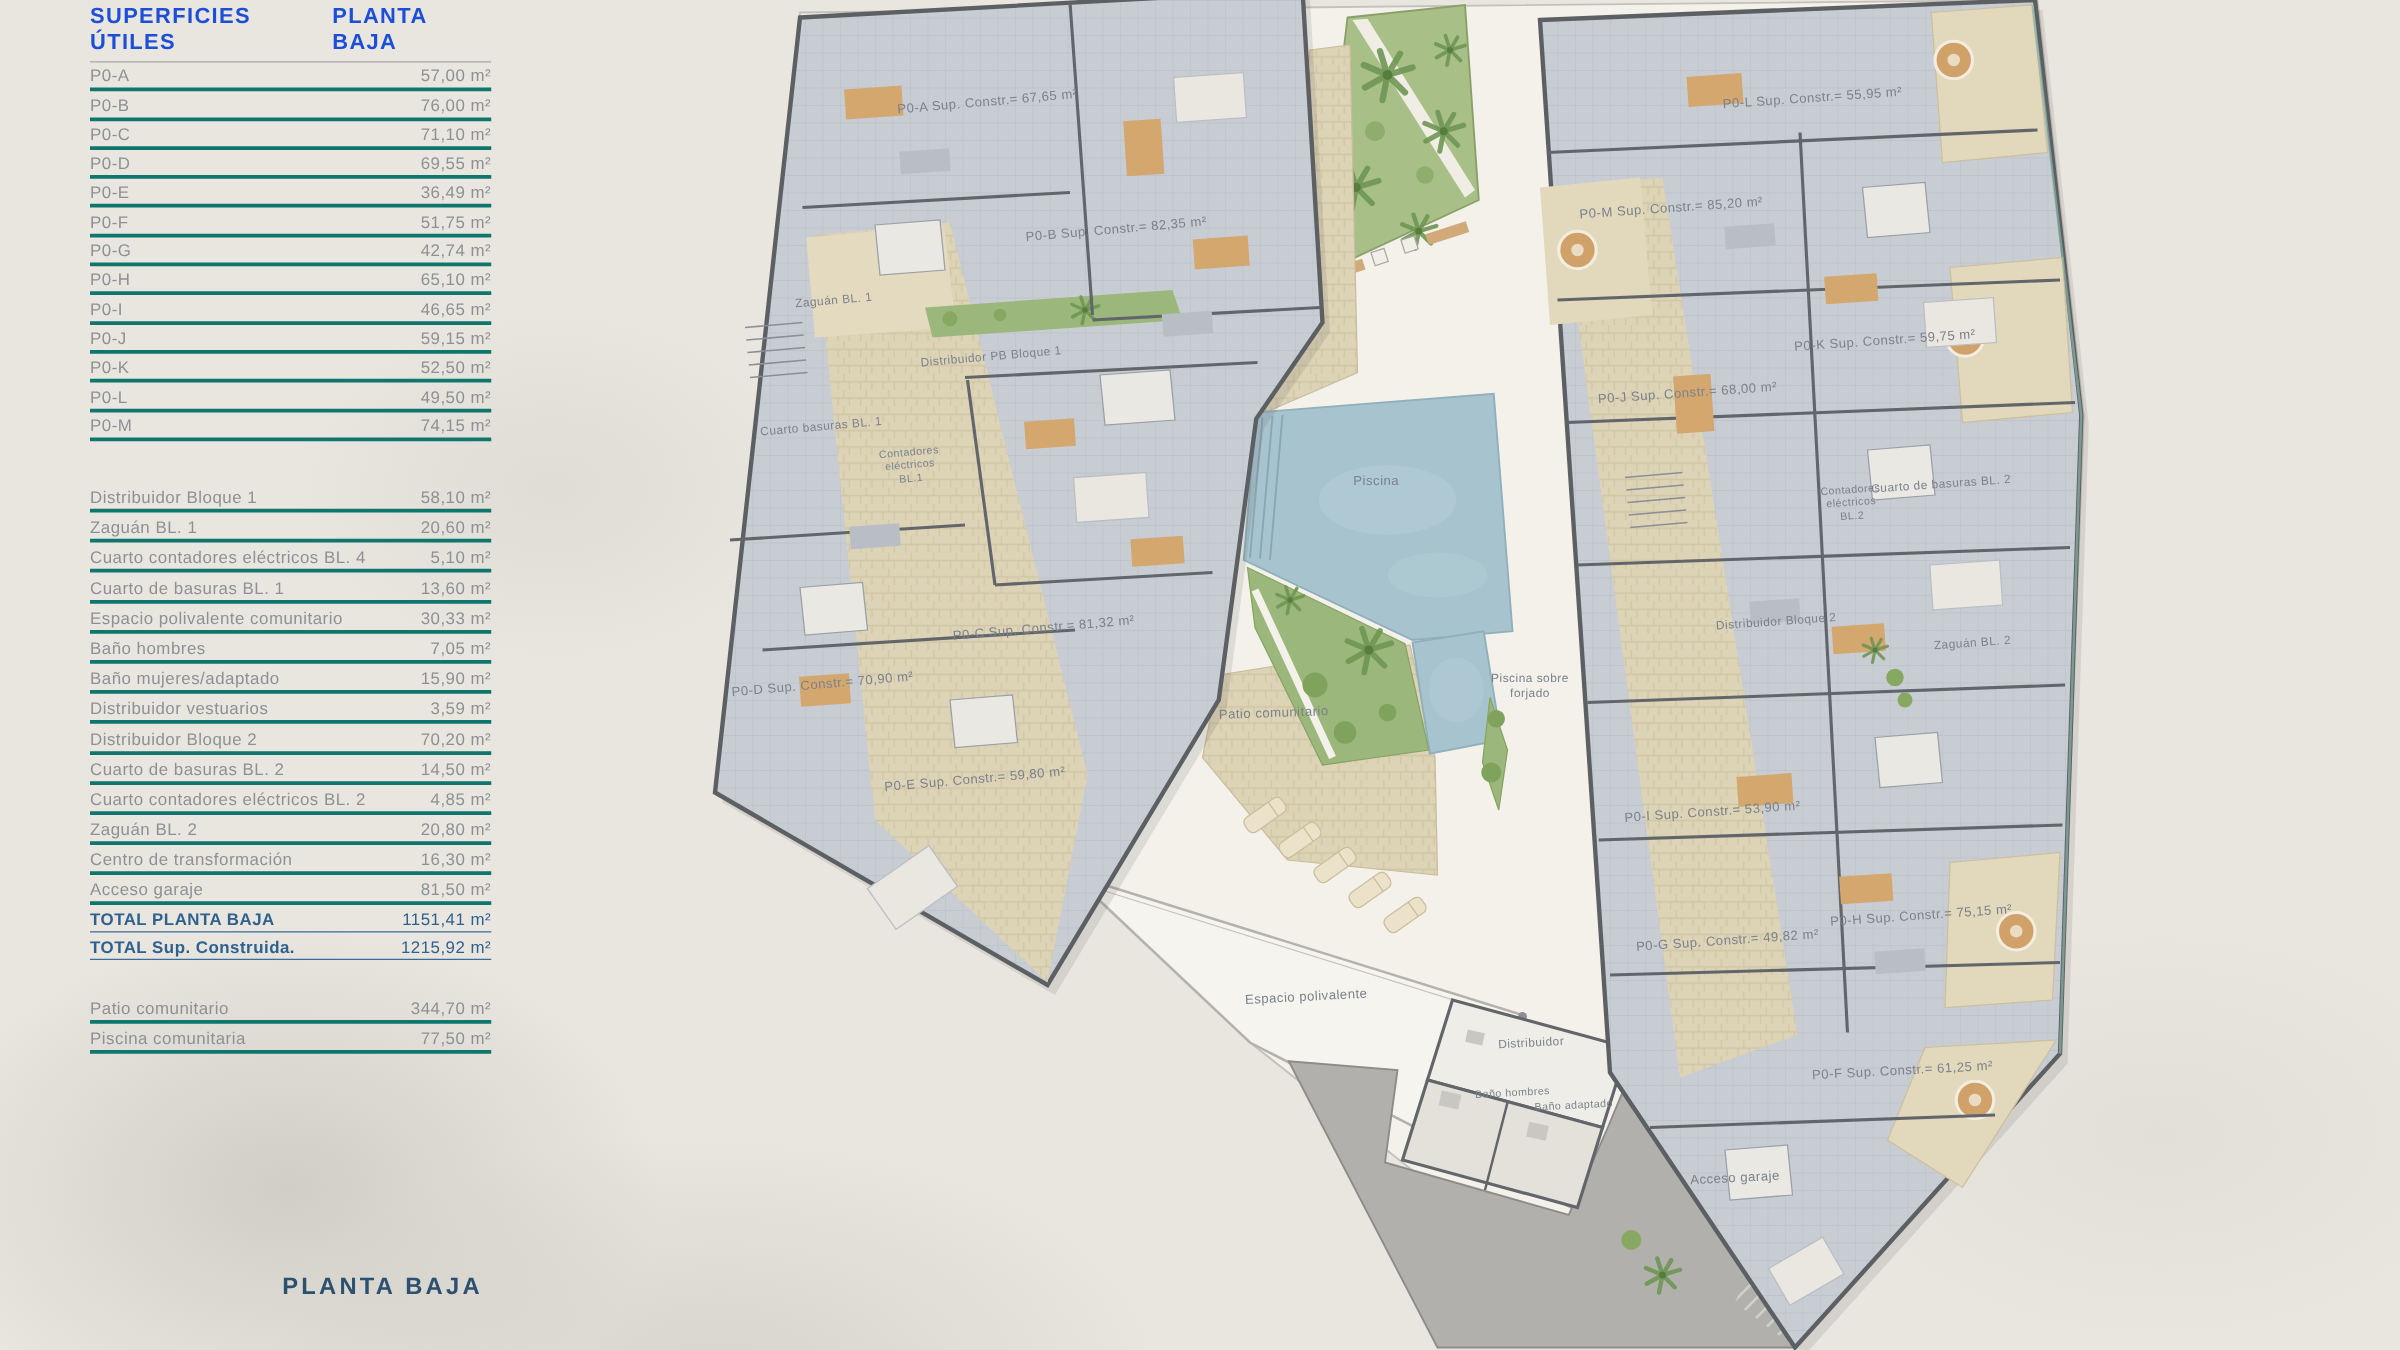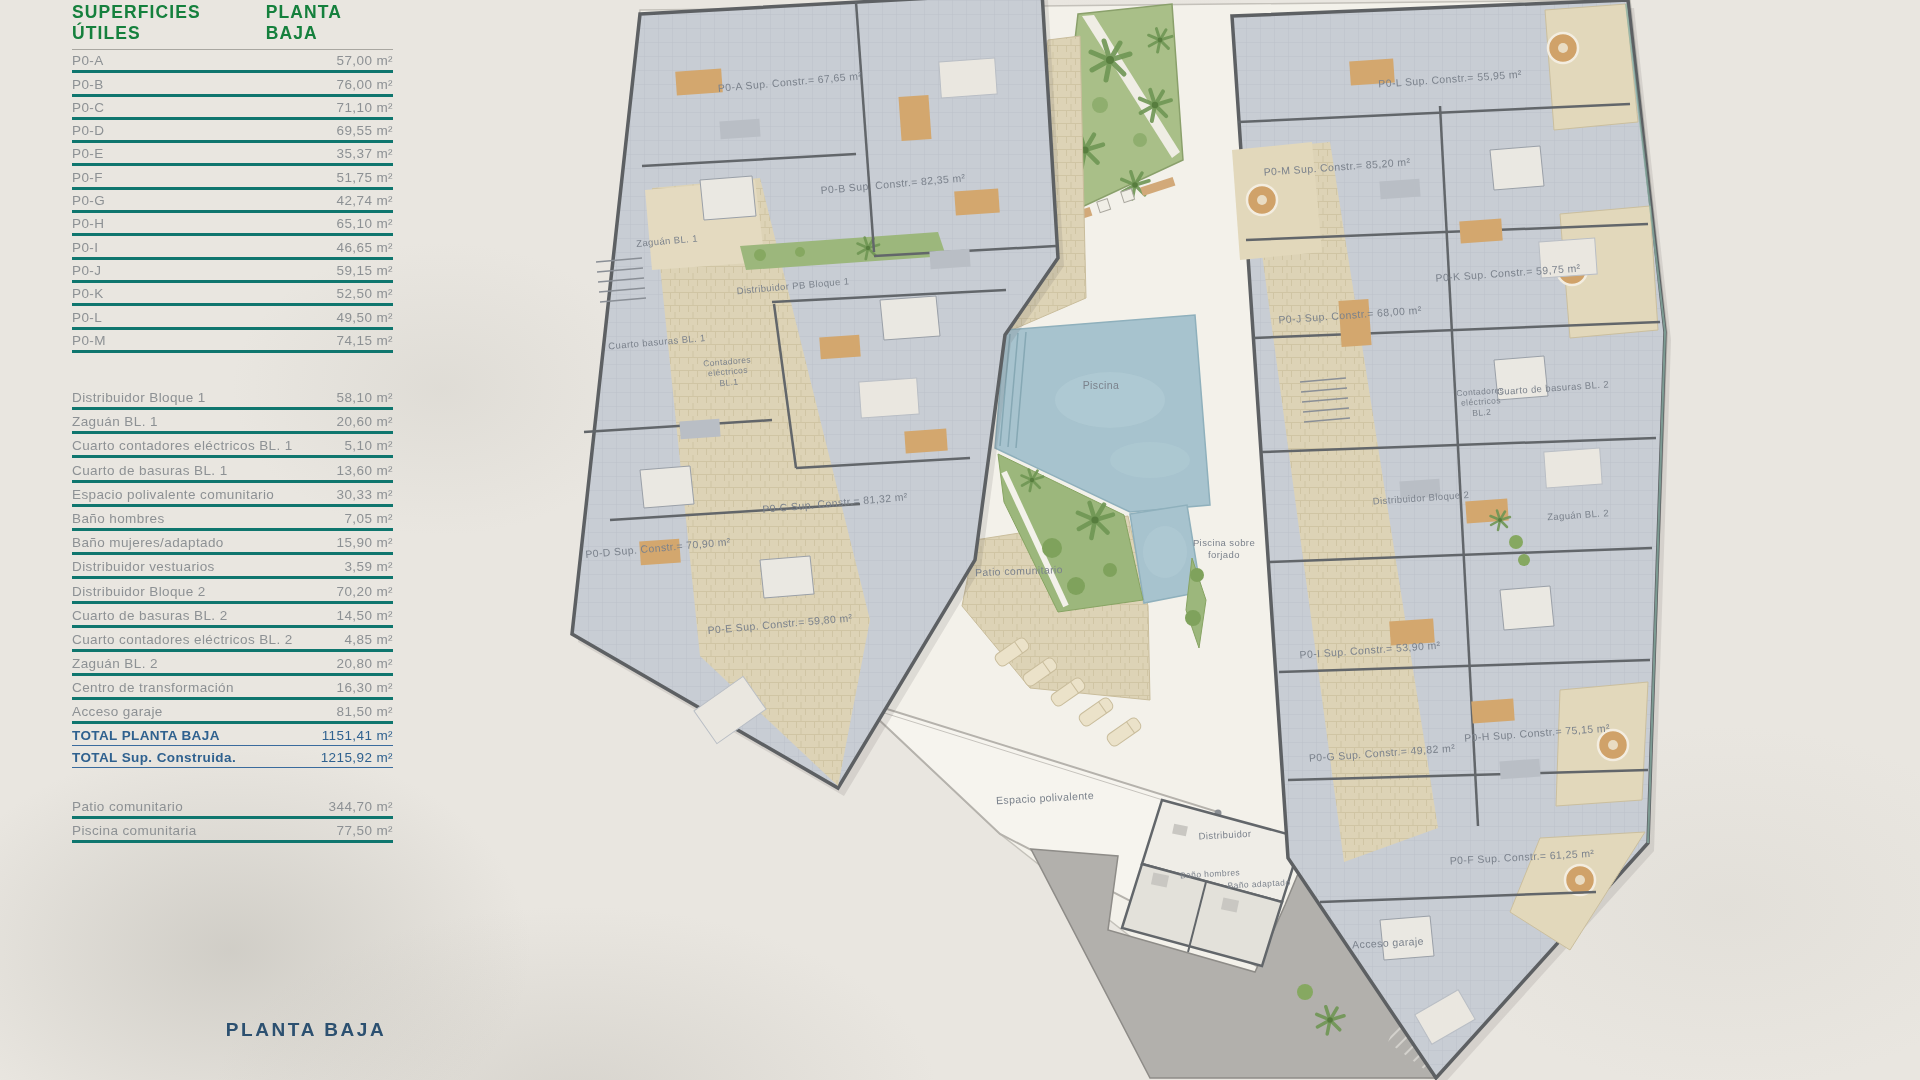--- a/index.html
+++ b/index.html
@@ -10,21 +10,21 @@
     radial-gradient(300px 210px at 23% 36%, rgba(188,186,178,.22), transparent 70%),
     radial-gradient(260px 180px at 60% 10%, rgba(198,196,188,.16), transparent 70%),
     radial-gradient(420px 260px at 90% 84%, rgba(196,194,186,.18), transparent 70%);}
   svg.plan{position:absolute;left:0;top:0;z-index:1;}
   .labels{position:absolute;inset:0;z-index:2;pointer-events:none;}
   .pl{position:absolute;font-size:10.5px;color:#7b828c;letter-spacing:.4px;white-space:pre-line;text-align:center;line-height:1.22;}
   .pl.sm{font-size:9.5px;}
   .pl.xs{font-size:8.5px;}
   
   .panel{position:absolute;left:72px;top:2px;width:321px;z-index:3;}
-  .ph{display:flex;justify-content:space-between;color:#15803d;font-weight:700;font-size:17.5px;letter-spacing:1.1px;padding-bottom:5px;border-bottom:1px solid #a9a7a1;}
+  .ph{display:flex;justify-content:space-between;color:#1d4ed8;font-weight:700;font-size:17.5px;letter-spacing:1.1px;padding-bottom:5px;border-bottom:1px solid #a9a7a1;}
   .r{display:flex;justify-content:space-between;align-items:flex-end;border-bottom:3px solid #0f766e;color:#8d9194;}
   .r.a{height:20.3px;font-size:13.5px;}
   .r.c{height:21.2px;font-size:13.5px;}
   .r.t{height:21px;font-size:13.5px;color:#2f618f;border-bottom:1.7px solid #3a6b9d;}
   .r.t .rl{font-weight:600;margin-top:28px;}
   .r.o{height:21px;font-size:13.5px;}
   .rl,.rv{letter-spacing:.4px;padding-bottom:2px;white-space:nowrap;}
   .commons{margin-top:33px;}
   .outdoor{margin-top:27px;}
   .footer{position:absolute;left:306px;top:1019px;transform:translateX(-50%);color:#2c5070;font-size:19px;letter-spacing:2.6px;font-weight:600;z-index:3;white-space:nowrap;}
@@ -329,21 +329,21 @@
     <div class="r a">
           <span class="rl">P0-C</span>
           <span class="rv">71,10 m²</span>
         </div>
     <div class="r a">
           <span class="rl">P0-D</span>
           <span class="rv">69,55 m²</span>
         </div>
     <div class="r a">
           <span class="rl">P0-E</span>
-          <span class="rv">35,37 m²</span>
+          <span class="rv">36,49 m²</span>
         </div>
     <div class="r a">
           <span class="rl">P0-F</span>
           <span class="rv">51,75 m²</span>
         </div>
     <div class="r a">
           <span class="rl">P0-G</span>
           <span class="rv">42,74 m²</span>
         </div>
     <div class="r a">
@@ -375,21 +375,21 @@
   <div class="commons">
     <div class="r c">
           <span class="rl">Distribuidor Bloque 1</span>
           <span class="rv">58,10 m²</span>
         </div>
     <div class="r c">
           <span class="rl">Zaguán BL. 1</span>
           <span class="rv">20,60 m²</span>
         </div>
     <div class="r c">
-          <span class="rl">Cuarto contadores eléctricos BL. 1</span>
+          <span class="rl">Cuarto contadores eléctricos BL. 4</span>
           <span class="rv">5,10 m²</span>
         </div>
     <div class="r c">
           <span class="rl">Cuarto de basuras BL. 1</span>
           <span class="rv">13,60 m²</span>
         </div>
     <div class="r c">
           <span class="rl">Espacio polivalente comunitario</span>
           <span class="rv">30,33 m²</span>
         </div>

